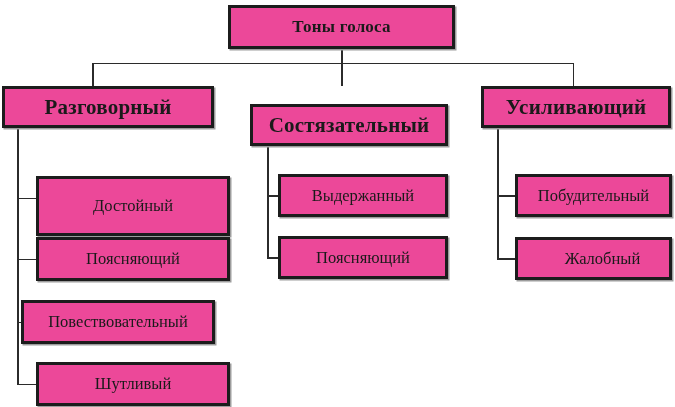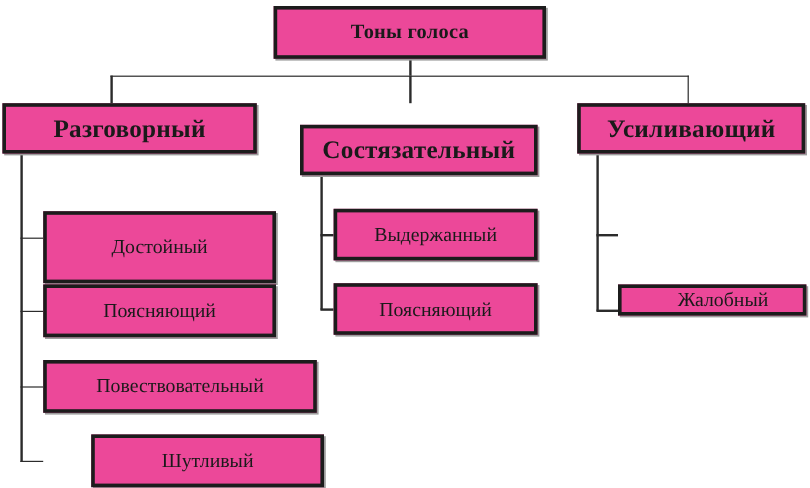--- a/index.html
+++ b/index.html
@@ -65,31 +65,34 @@
   <div class="node lvl2" style="left:481px; top:86px; width:190px; height:42px;text-align:right;">
     <span>Усиливающий</span>
   </div>
 
   <div class="node leaf" style="left:36px; top:176px; width:194px; height:60px;">
     <span>Достойный</span>
   </div>
   <div class="node leaf" style="left:36px; top:237px; width:194px; height:44px;justify-content:center;">
     <span>Поясняющий</span>
   </div>
-  <div class="node leaf" style="left:36px; top:300px; width:228px; height:44px;">
+  <div class="node leaf" style="left:21px; top:300px; width:194px; height:44px;">
     <span>Повествовательный</span>
   </div>
-  <div class="node leaf" style="left:36px; top:362px; width:194px; height:44px;margin-left:40px;">
+  <div class="node leaf" style="left:36px; top:362px; width:194px; height:44px;">
     <span>Шутливый</span>
   </div>
 
   <div class="node leaf" style="left:278px; top:174px; width:170px; height:43px;text-align:right;">
     <span>Выдержанный</span>
   </div>
   <div class="node leaf" style="left:278px; top:236px; width:170px; height:43px;">
     <span>Поясняющий</span>
   </div>
 
-  <div class="node leaf" style="left:515px; top:237px; width:157px; height:26px;padding-left:18px;">
+  <div class="node leaf" style="left:515px; top:174px; width:157px; height:43px;">
+    <span>Побудительный</span>
+  </div>
+  <div class="node leaf" style="left:515px; top:237px; width:157px; height:43px;padding-left:18px;">
     <span>Жалобный</span>
   </div>
 
 </div>
 
 </body></html>

